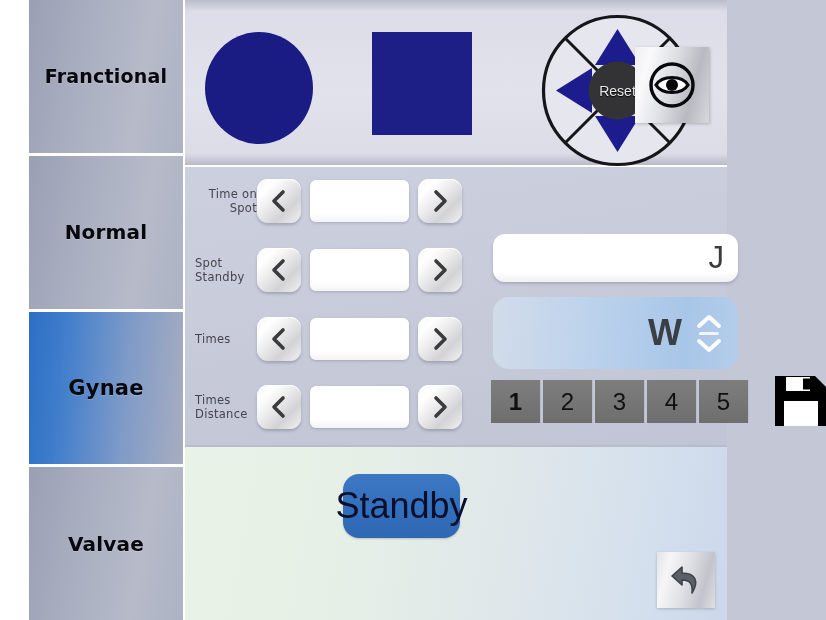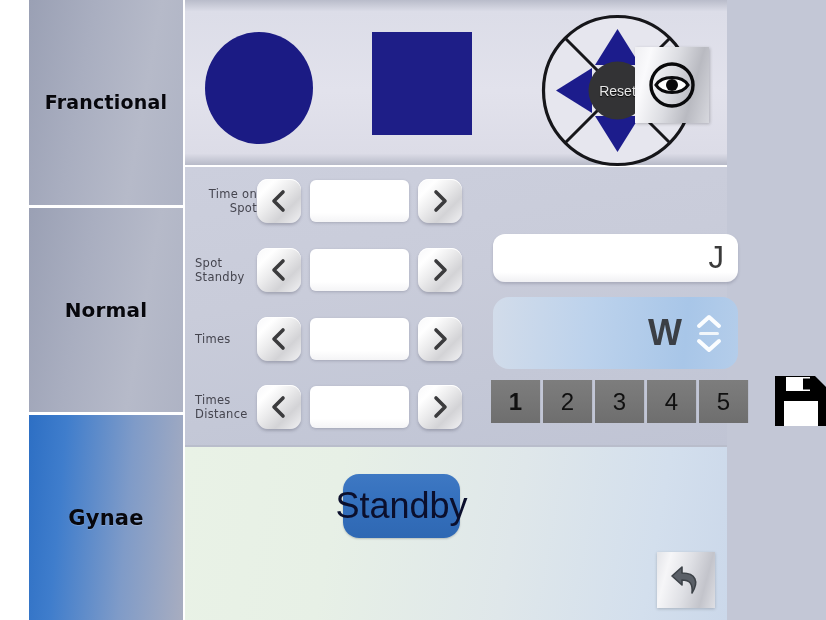--- a/index.html
+++ b/index.html
@@ -235,20 +235,23 @@
 
   <div id="sidebar">
     <div class="side-item">
       <span class="side-label">Franctional</span>
     </div>
     <div class="side-item">
       <span class="side-label">Normal</span>
     </div>
     <div class="side-item active">
       <span class="side-label">Gynae</span>
+    </div>
+    <div class="side-item">
+      <span class="side-label">Valvae</span>
     </div>
   </div>
 
   <div id="main">
 
     <div id="toolbar">
 
       <div id="shape-circle"></div>
       <div id="shape-square"></div>
 

